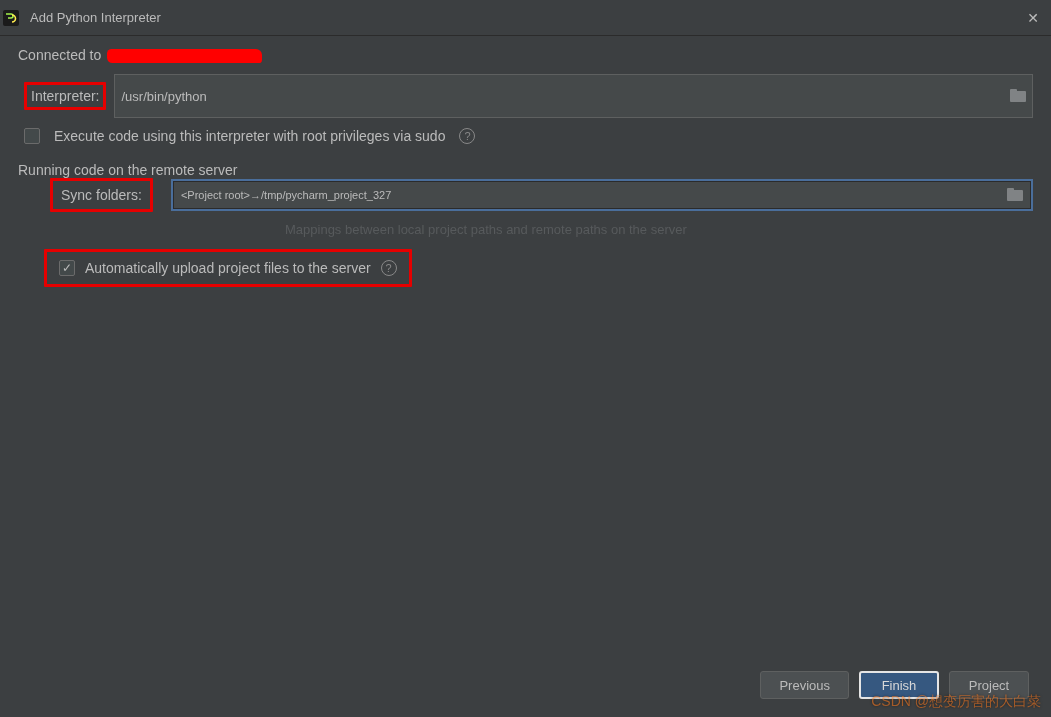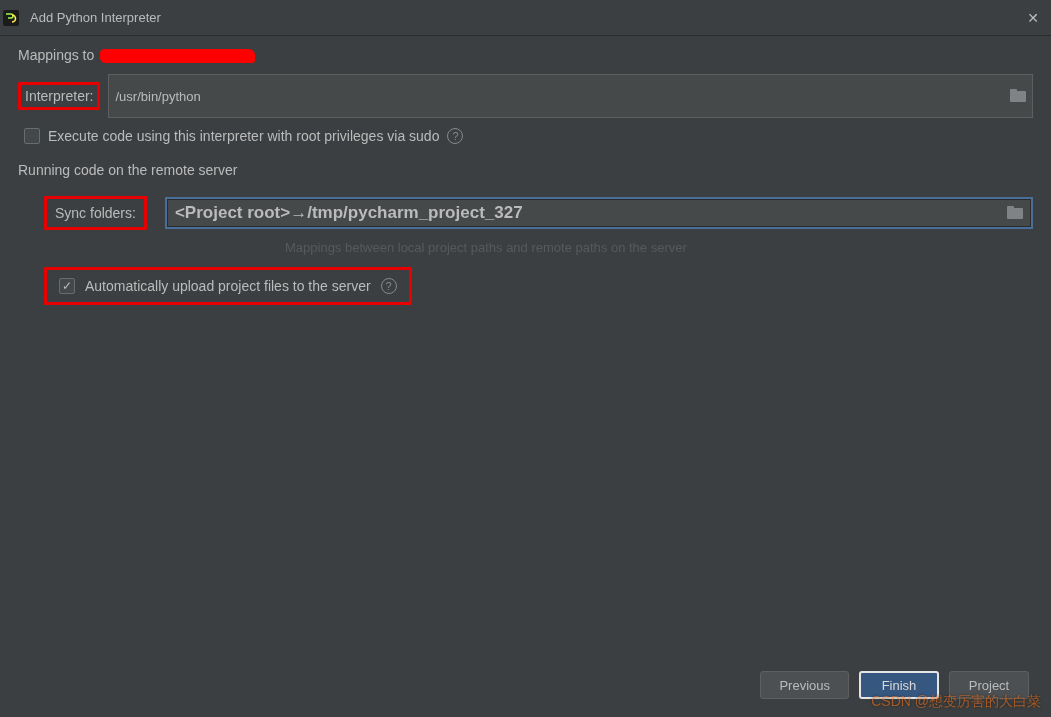--- a/index.html
+++ b/index.html
@@ -69,20 +69,21 @@
       align-items:center;
       gap: 8px;
       margin-bottom: 10px;
     }
     .label-box {
       display:inline-flex;
       align-items:center;
       padding: 3px 4px;
       font-size:14px;
       color:#bbbbbb;
+      margin-left:6px;
     }
     .red-outline {
       border: 3px solid #e60000;
       border-radius: 1px;
     }
     .interpreter-label { height:28px; padding:0 4px; }
     .input-wrap {
       flex: 1;
       display:flex;
       align-items:center;
@@ -116,21 +117,21 @@
     .folder-icon::after {
       content:"";
       position:absolute;
       left:0; top:0; width:7px; height:3px;
       background:#9a9c9e;
       border-radius:1px 1px 0 0;
     }
     .checkbox-row {
       display:flex;
       align-items:flex-end;
-      gap:8px;
+      gap:14px;
       font-size:14px;
       color:#bbbbbb;
     }
     .checkbox {
       width:16px; height:16px;
       border:1px solid #6b6b6b;
       border-radius:2px;
       display:flex;
       align-items:center;
       justify-content:center;
@@ -151,21 +152,21 @@
       font-size:11px;
       display:flex;
       align-items:center;
       justify-content:center;
       cursor:pointer;
     }
     .section-title {
       font-size:14px;
       color:#bbbbbb;
       margin-top:18px;
-      margin-bottom:18px;
+      margin-bottom:0;
     }
     .sync-row {
       display:flex;
       align-items:center;
       gap: 18px;
       margin-left: 26px;
       justify-content: flex-end;
     }
     .sync-label-box {
       padding:6px 8px;
@@ -181,23 +182,22 @@
       padding: 0 8px;
       color:#bbbbbb;
       box-shadow: 0 0 0 1px #2b2b2b inset;
     }
     .sync-folders-input-wrap input {
       flex:1;
       background:transparent;
       border:none;
       outline:none;
       color:#bbbbbb;
-      font-size:17px;
+      font-size:11px;
       font-family: inherit;
-      font-weight: bold;
     }
     .mapping-hint {
       margin-left: 267px;
       margin-top: 10px;
       color: #575a5c;
       font-size:13px;
       position:relative;
     }
     .auto-upload-box {
       display:inline-flex;
@@ -251,21 +251,21 @@
         <path d="M10 13 a3.5 3.5 0 1 0 0 -7" stroke="#ffec4f" stroke-width="1.6" fill="none"></path>
       </svg>
   </span>
   <span class="title-text">Add Python Interpreter</span>
   <span class="close-icon">✕</span>
 </div>
 
 <div class="content">
 
   <div class="connected-row">
-    <span>Mappings to</span>
+    <span>Connected to</span>
     <span class="red-scribble"></span>
   </div>
 
   <div class="row">
     <span class="label-box red-outline interpreter-label">Interpreter:</span>
     <div class="input-wrap">
       <input type="text" value="/usr/bin/python" style="">
       <span class="folder-icon"></span>
     </div>
   </div>

